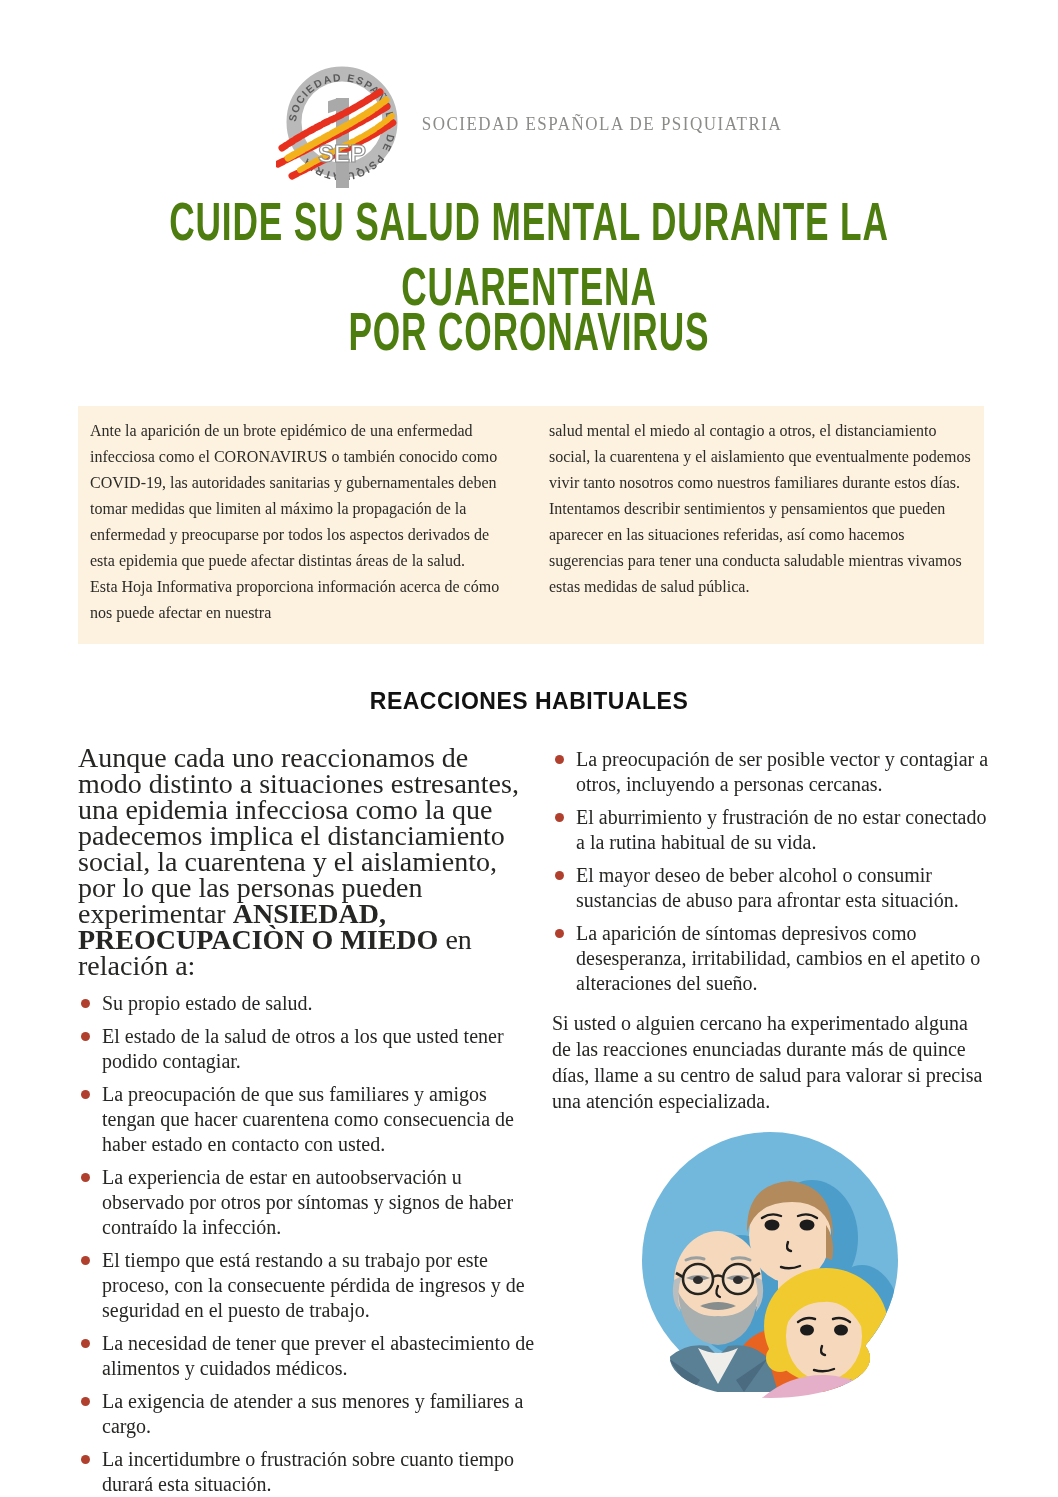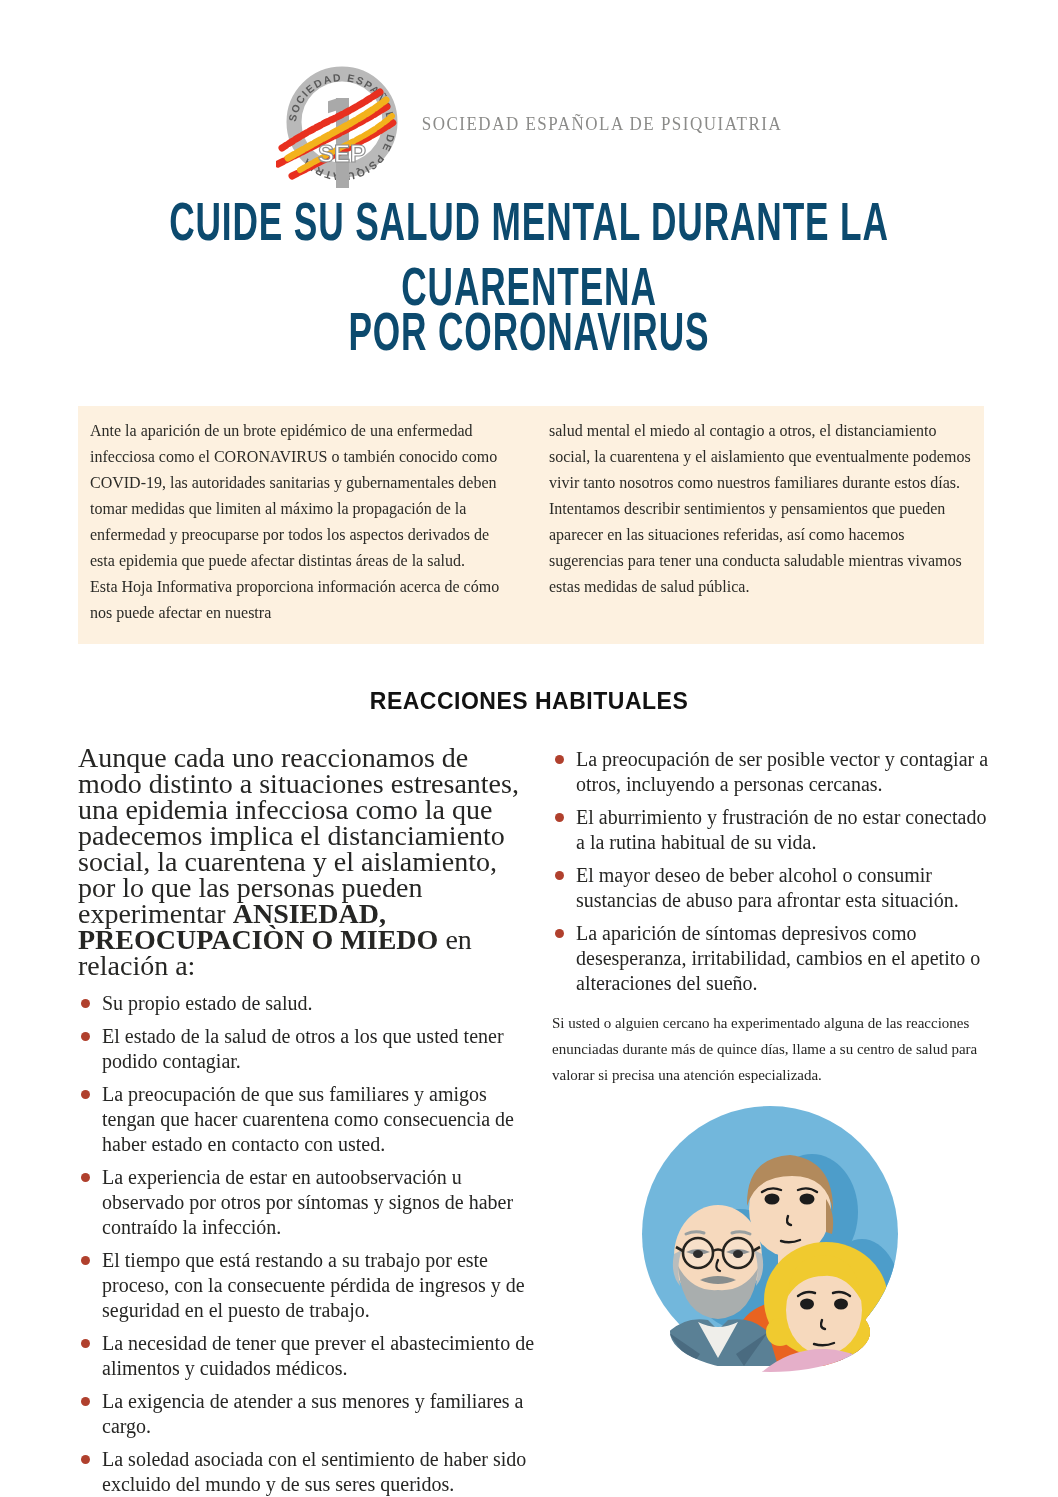--- a/index.html
+++ b/index.html
@@ -17,21 +17,21 @@
   
   .header{display:flex;justify-content:center;align-items:center;gap:10px;height:132px;}
   .logo{width:136px;height:132px;flex:0 0 auto;}
   .org-name{
     font-family:"Liberation Serif", serif;
     font-size:17px;letter-spacing:1.5px;color:#8b8b89;
     transform:scaleY(1.15);
     white-space:nowrap;
   }
   
-  .title{margin-top:14px;text-align:center;color:#0c4a6e;font-family:"Liberation Sans", sans-serif;font-weight:bold;}
+  .title{margin-top:14px;text-align:center;color:#4d7c0f;font-family:"Liberation Sans", sans-serif;font-weight:bold;}
   .title-line{display:block;line-height:50px;}
   .title-line>span{display:inline-block;font-size:41px;letter-spacing:1px;transform:scale(0.86,1.3);transform-origin:center;}
   
   .intro-box{
     margin:46px 0 0 78px;width:906px;box-sizing:border-box;
     background:#fdf1e0;
     padding:12px 12px 18px 12px;
     display:flex;gap:36px;
   }
   .intro-col{flex:1;font-size:16px;line-height:26px;color:#2b2b27;}
@@ -50,21 +50,21 @@
   ul.bullets{list-style:none;margin:12px 0 0 0;padding:0;}
   ul.bullets li{
     position:relative;padding-left:24px;margin-bottom:8px;
     font-size:20px;line-height:25px;
   }
   ul.bullets li::before{
     content:"";position:absolute;left:3px;top:8px;
     width:9px;height:9px;border-radius:50%;background:#b0402d;
   }
   .col-right ul.bullets{margin-top:2px;}
-  .closing{margin-top:14px;font-size:15px;line-height:26px;}
+  .closing{margin-top:14px;font-size:20px;line-height:26px;}
   .closing p{margin:0;}
   .illustration-wrap{margin:16px auto 0 auto;width:262px;}
 </style>
 </head>
 <body>
 
 <div class="page">
 
   <div class="header">
     <svg class="logo" viewBox="0 0 136 132">
@@ -116,20 +116,21 @@
     <div class="col-left">
       <p class="lead-par"><span>Aunque cada uno reaccionamos de modo distinto a situaciones estresantes, una epidemia infecciosa como la que padecemos implica el distanciamiento social, la cuarentena y el aislamiento, por lo que las personas pueden experimentar </span><b>ANSIEDAD, PREOCUPACIÒN O MIEDO</b><span> en relación a:</span></p>
       <ul class="bullets">
         <li>Su propio estado de salud.</li>
         <li>El estado de la salud de otros a los que usted tener podido contagiar.</li>
         <li>La preocupación de que sus familiares y amigos tengan que hacer cuarentena como consecuencia de haber estado en contacto con usted.</li>
         <li>La experiencia de estar en autoobservación u observado por otros por síntomas y signos de haber contraído la infección.</li>
         <li>El tiempo que está restando a su trabajo por este proceso, con la consecuente pérdida de ingresos y de seguridad en el puesto de trabajo.</li>
         <li>La necesidad de tener que prever el abastecimiento de alimentos y cuidados médicos.</li>
         <li>La exigencia de atender a sus menores y familiares a cargo.</li>
+        <li>La incertidumbre o frustración sobre cuanto tiempo durará esta situación.</li>
         <li>La soledad asociada con el sentimiento de haber sido excluido del mundo y de sus seres queridos.</li>
 
       </ul>
     </div>
 
     <div class="col-right">
       <ul class="bullets">
         <li>La preocupación de ser posible vector y contagiar a otros, incluyendo a personas cercanas.</li>
         <li>El aburrimiento y frustración de no estar conectado a la rutina habitual de su vida.</li>
         <li>El mayor deseo de beber alcohol o consumir sustancias de abuso para afrontar esta situación.</li>

